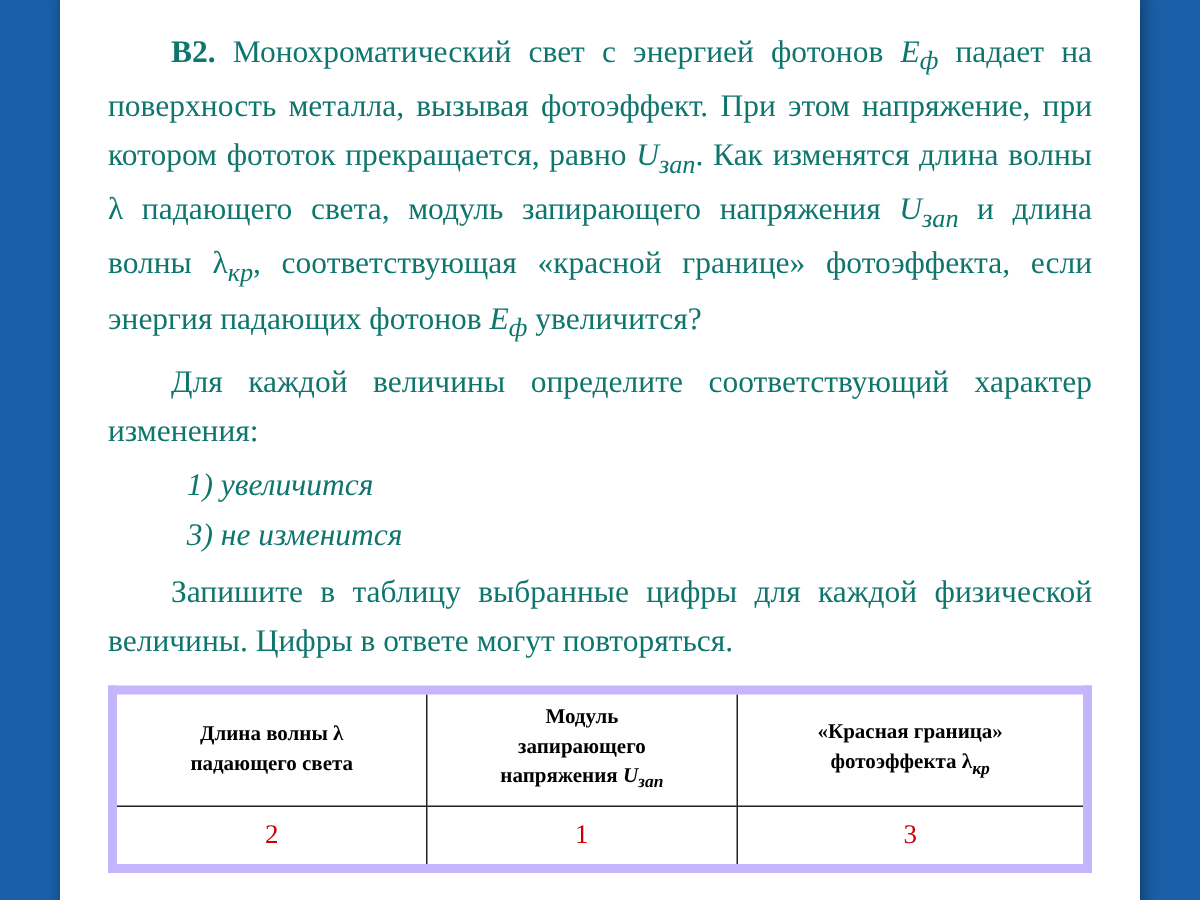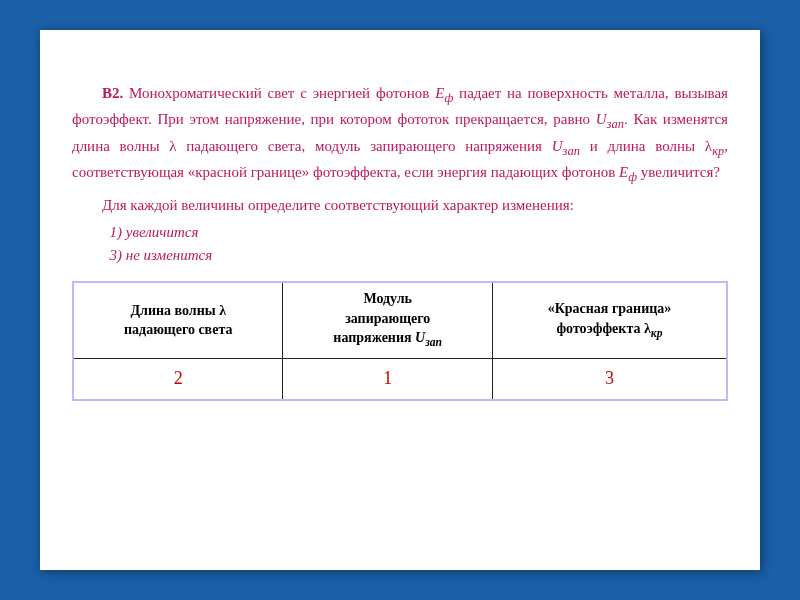--- a/index.html
+++ b/index.html
@@ -16,25 +16,24 @@
 
     .card {
       background: #ffffff;
       width: 720px;
       min-height: 540px;
       padding: 24px 32px 24px 32px;
       box-shadow: 2px 2px 10px rgba(0,0,0,0.4);
     }
 
     .problem-text {
-      font-size: 15px;
+      font-size: 21px;
       line-height: 1.55;
       text-align: justify;
-      color: #be185d;
-      margin-top: 28px;
+      color: #0f766e;
     }
 
     .problem-text .bold {
       font-weight: bold;
     }
 
     .indent {
       text-indent: 2em;
     }
 
@@ -49,21 +48,21 @@
     }
 
     .table-wrapper {
       margin-top: 14px;
       width: 100%;
     }
 
     table {
       width: 100%;
       border-collapse: collapse;
-      border: 2px solid #c4b5fd;
+      border: 6px solid #c4b5fd;
     }
 
     table th, table td {
       border: 1.5px solid #222;
       padding: 6px 10px;
       text-align: center;
       font-size: 14px;
       font-family: 'Times New Roman', Times, serif;
     }
 
@@ -103,20 +102,23 @@
 
     <p class="indent" style="margin-top:6px;">
       Для каждой величины&nbsp;определите соответствую­щий характер изменения:
     </p>
 
     <div class="list-section">
       <div class="list-item">1) увеличится</div>
       <div class="list-item">3) не изменится</div>
     </div>
 
+    <p class="indent" style="margin-top:6px;">
+      Запишите в таблицу выбранные цифры для каждой физической величины. Цифры в ответе могут повто­ряться.
+    </p>
   </div>
 
   <div class="table-wrapper">
     <table>
       <thead>
         <tr>
           <th>
             Длина волны λ<br>падающего света
           </th>
           <th>

